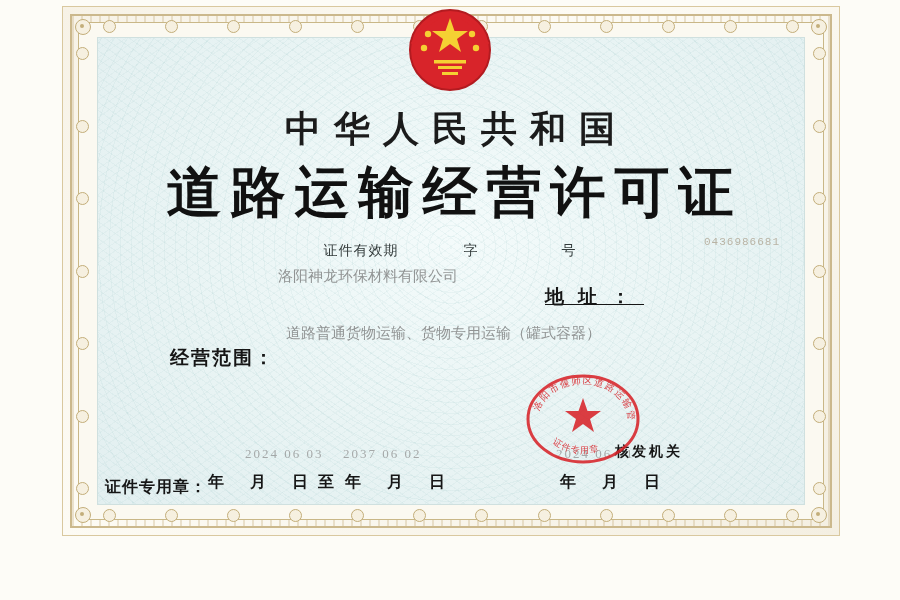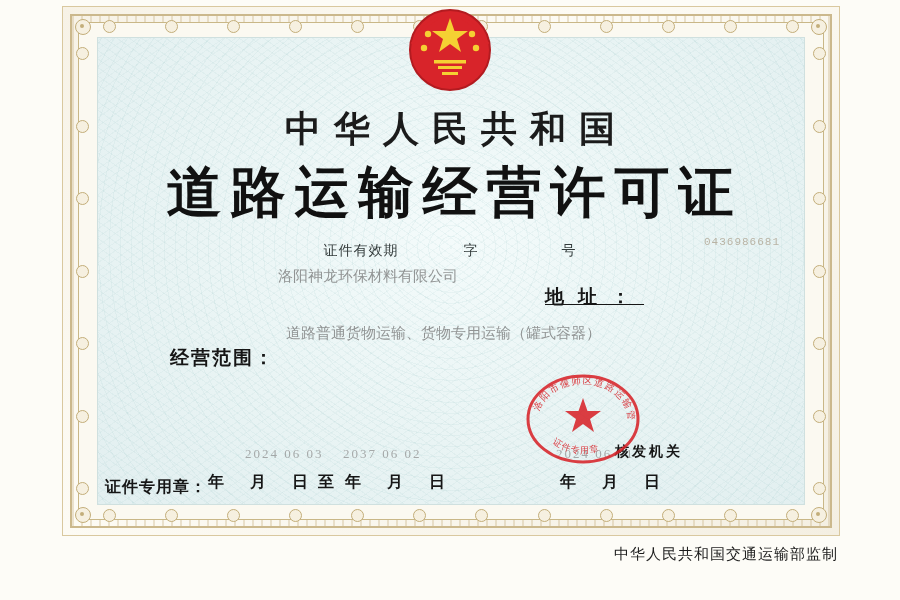--- a/index.html
+++ b/index.html
@@ -405,15 +405,14 @@
 
   <div class="lbl-valid">证件专用章：</div>
 
   <div class="date-row">
     <span class="date-group dg1">年 月 日</span>
     <span class="date-group dg-sep">至</span>
     <span class="date-group dg2">年 月 日</span>
     <span class="date-group dg3">年 月 日</span>
   </div>
 
-  <div class="footer-note">中华人民共和国交通运输部监制</div>
 
 </div>
 
 </body></html>

